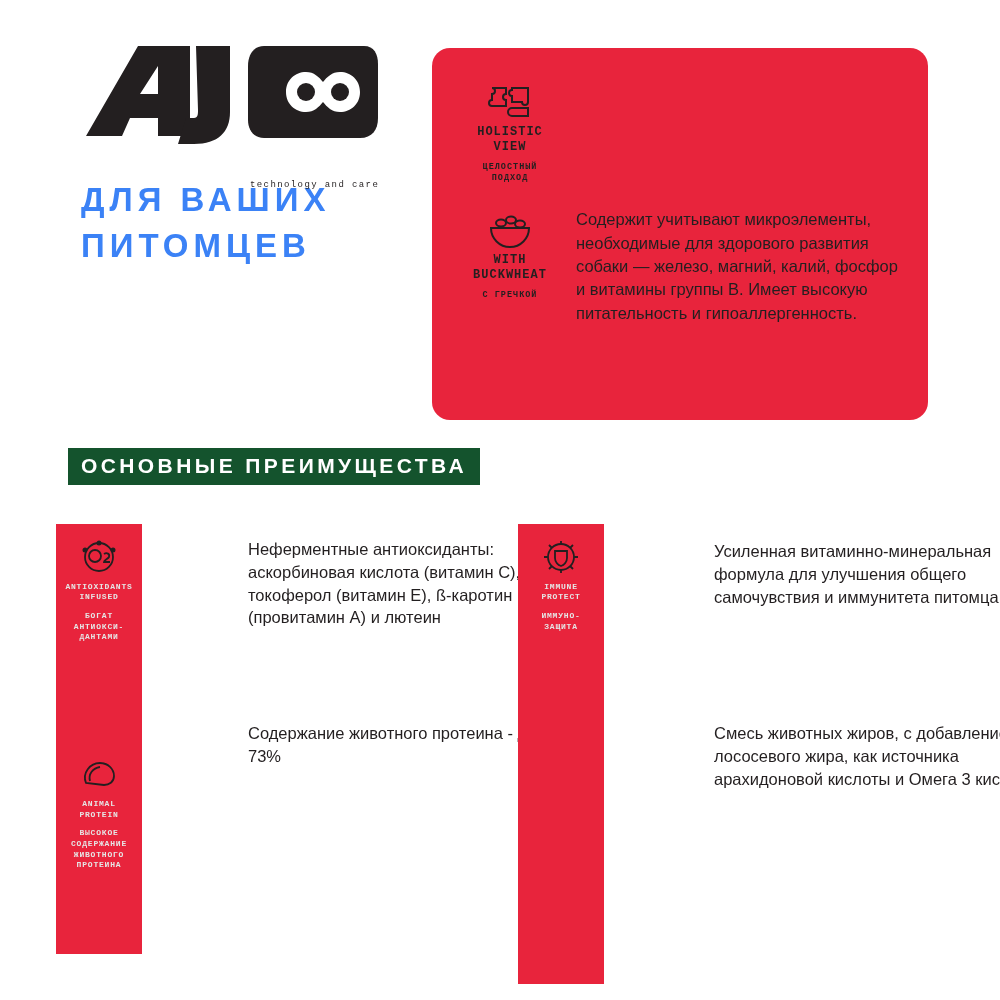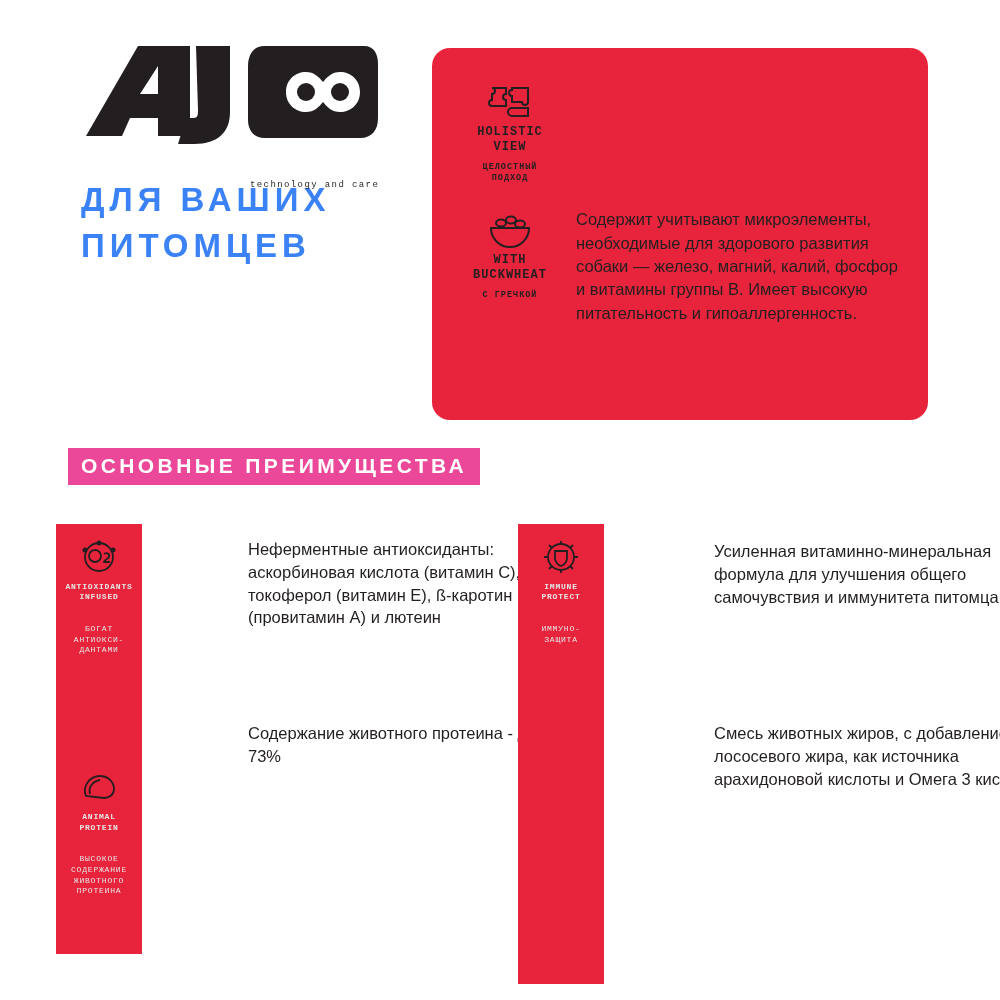--- a/index.html
+++ b/index.html
@@ -105,21 +105,21 @@
     line-height: 1.42;
     color: #231f20;
     flex: 1 1 auto;
     padding-top: 2px;
   }
 
   
   .section-title {
     position: absolute;
     left: 68px; top: 448px;
-    background: #ec4899;
+    background: #14532d;
     color: #ffffff;
     font-weight: bold;
     font-size: 21px;
     letter-spacing: 3.4px;
     padding: 7px 13px 9px 13px;
     line-height: 1;
     text-align: center;
   }
 
   
@@ -151,24 +151,24 @@
     font-size: 8px;
     font-weight: bold;
     letter-spacing: 0.8px;
     line-height: 1.3;
     margin-top: 4px;
     text-transform: uppercase;
   }
   .strip-ru {
     font-family: "Liberation Mono", monospace;
     font-size: 8px;
-    font-weight: normal;
+    font-weight: bold;
     letter-spacing: 0.8px;
     line-height: 1.35;
-    margin-top: 21px;
+    margin-top: 8px;
     text-transform: uppercase;
   }
 
   .texts { position: relative; flex: 1 1 auto; }
   .benefit-text {
     position: absolute;
     font-size: 16.5px;
     line-height: 1.38;
     color: #231f20;
   }

